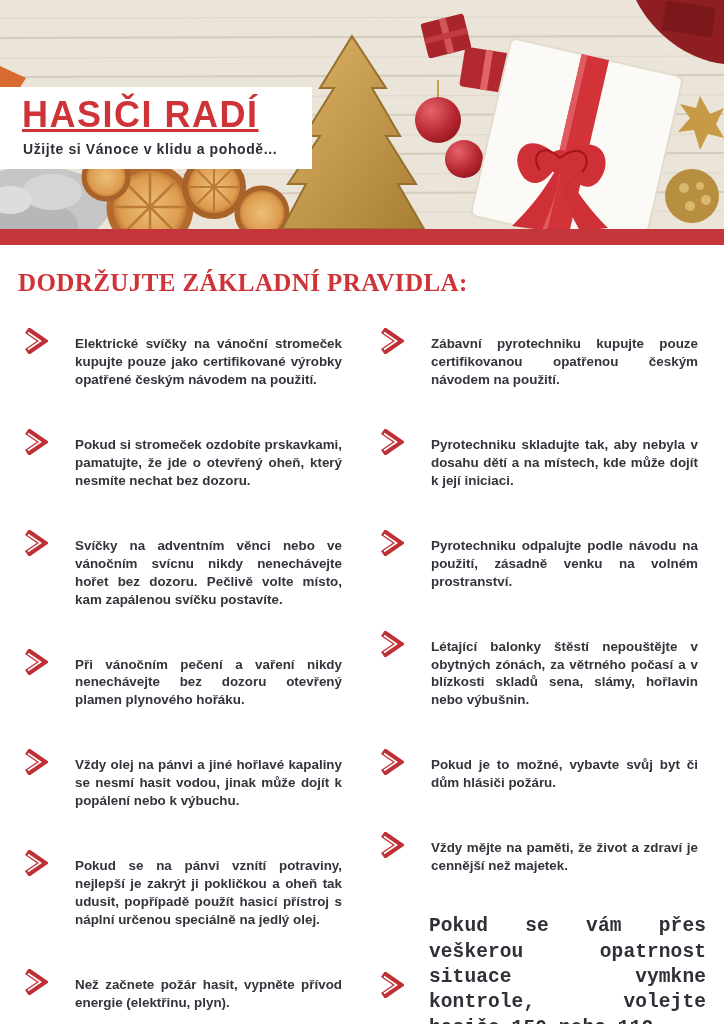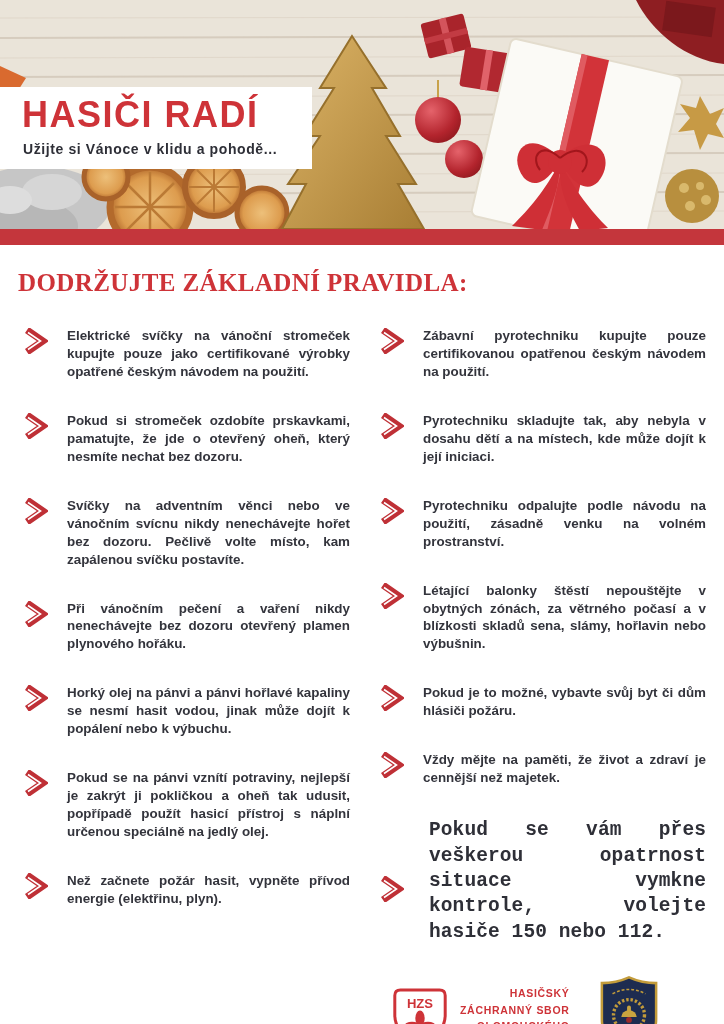--- a/index.html
+++ b/index.html
@@ -10,39 +10,39 @@
   }
   
   .hero{position:relative;width:724px;height:229px;overflow:hidden;}
   .hero svg.photo{position:absolute;inset:0;display:block;}
   .title-band{
     position:absolute;left:0;top:87px;width:312px;height:82px;
     background:#ffffff;box-sizing:border-box;padding:9px 0 0 22px;
   }
   .title-band h1{
     margin:0;font-size:36px;font-weight:800;letter-spacing:1.5px;
-    color:#ce3338;line-height:1.05;
+    color:#ce3338;line-height:1.05;text-decoration:underline;
   }
   .title-band p{
     margin:7px 0 0 1px;font-size:14px;font-weight:700;
     letter-spacing:.6px;color:#2e2f37;
   }
   .red-bar{width:724px;height:16px;background:#c4363c;}
   
   main{padding:24px 14px 0 16px;box-sizing:border-box;}
   h2.rules-heading{
     margin:0 0 30px 2px;font-size:25px;font-weight:800;
     letter-spacing:.4px;color:#ce3338;font-family:Liberation Serif, serif;
   }
   .columns{display:grid;grid-template-columns:1fr 1fr;column-gap:26px;padding:0 4px;}
   .rule{display:flex;gap:19px;align-items:flex-start;margin:0 0 31px 2px;}
   .chev{flex:0 0 26px;width:26px;height:26px;margin-top:1px;}
   .chev svg{width:26px;height:26px;display:block;}
   .rule-text{
-    margin:0;font-size:13.4px;font-weight:700;color:#33343c;
+    margin:8px;font-size:13.4px;font-weight:700;color:#33343c;
     line-height:1.34;text-align:justify;
   }
   .emergency{display:flex;gap:25px;align-items:center;margin:8px 0 0 2px;font-family:Liberation Mono, monospace;}
   .emergency .chev{margin-top:14px;}
   .emergency-text{
     margin:0;font-size:19.5px;font-weight:800;color:#2e2f37;
     line-height:1.3;text-align:justify;letter-spacing:.1px;
   }
   
   .footer-logos{display:flex;align-items:center;gap:28px;margin:30px 0 0 16px;}
@@ -238,21 +238,21 @@
             </span>
           <p class="rule-text">Při vánočním pečení a vaření nikdy nenechávejte bez dozoru otevřený plamen plynového hořáku.</p>
         </div>
         <div class="rule">
           <span class="chev">
               <svg viewBox="0 0 26 26">
                 <polyline points="5,2 21,13 5,24" fill="none" stroke="#bf3036" stroke-width="7"></polyline>
                 <polyline points="6,4.5 18.5,13 6,21.5" fill="none" stroke="#ffffff" stroke-width="1.6"></polyline>
               </svg>
             </span>
-          <p class="rule-text">Horký olej na pánvi a pánvi hořlavé kapaliny se nesmí hasit vodou, jinak může dojít k popálení nebo k výbuchu.</p>
+          <p class="rule-text">Vždy olej na pánvi a jiné hořlavé kapaliny se nesmí hasit vodou, jinak může dojít k popálení nebo k výbuchu.</p>
         </div>
         <div class="rule">
           <span class="chev">
               <svg viewBox="0 0 26 26">
                 <polyline points="5,2 21,13 5,24" fill="none" stroke="#bf3036" stroke-width="7"></polyline>
                 <polyline points="6,4.5 18.5,13 6,21.5" fill="none" stroke="#ffffff" stroke-width="1.6"></polyline>
               </svg>
             </span>
           <p class="rule-text">Pokud se na pánvi vznítí potraviny, nejlepší je zakrýt ji pokličkou a oheň tak udusit, popřípadě použít hasicí přístroj s náplní určenou speciálně na jedlý olej.</p>
         </div>

